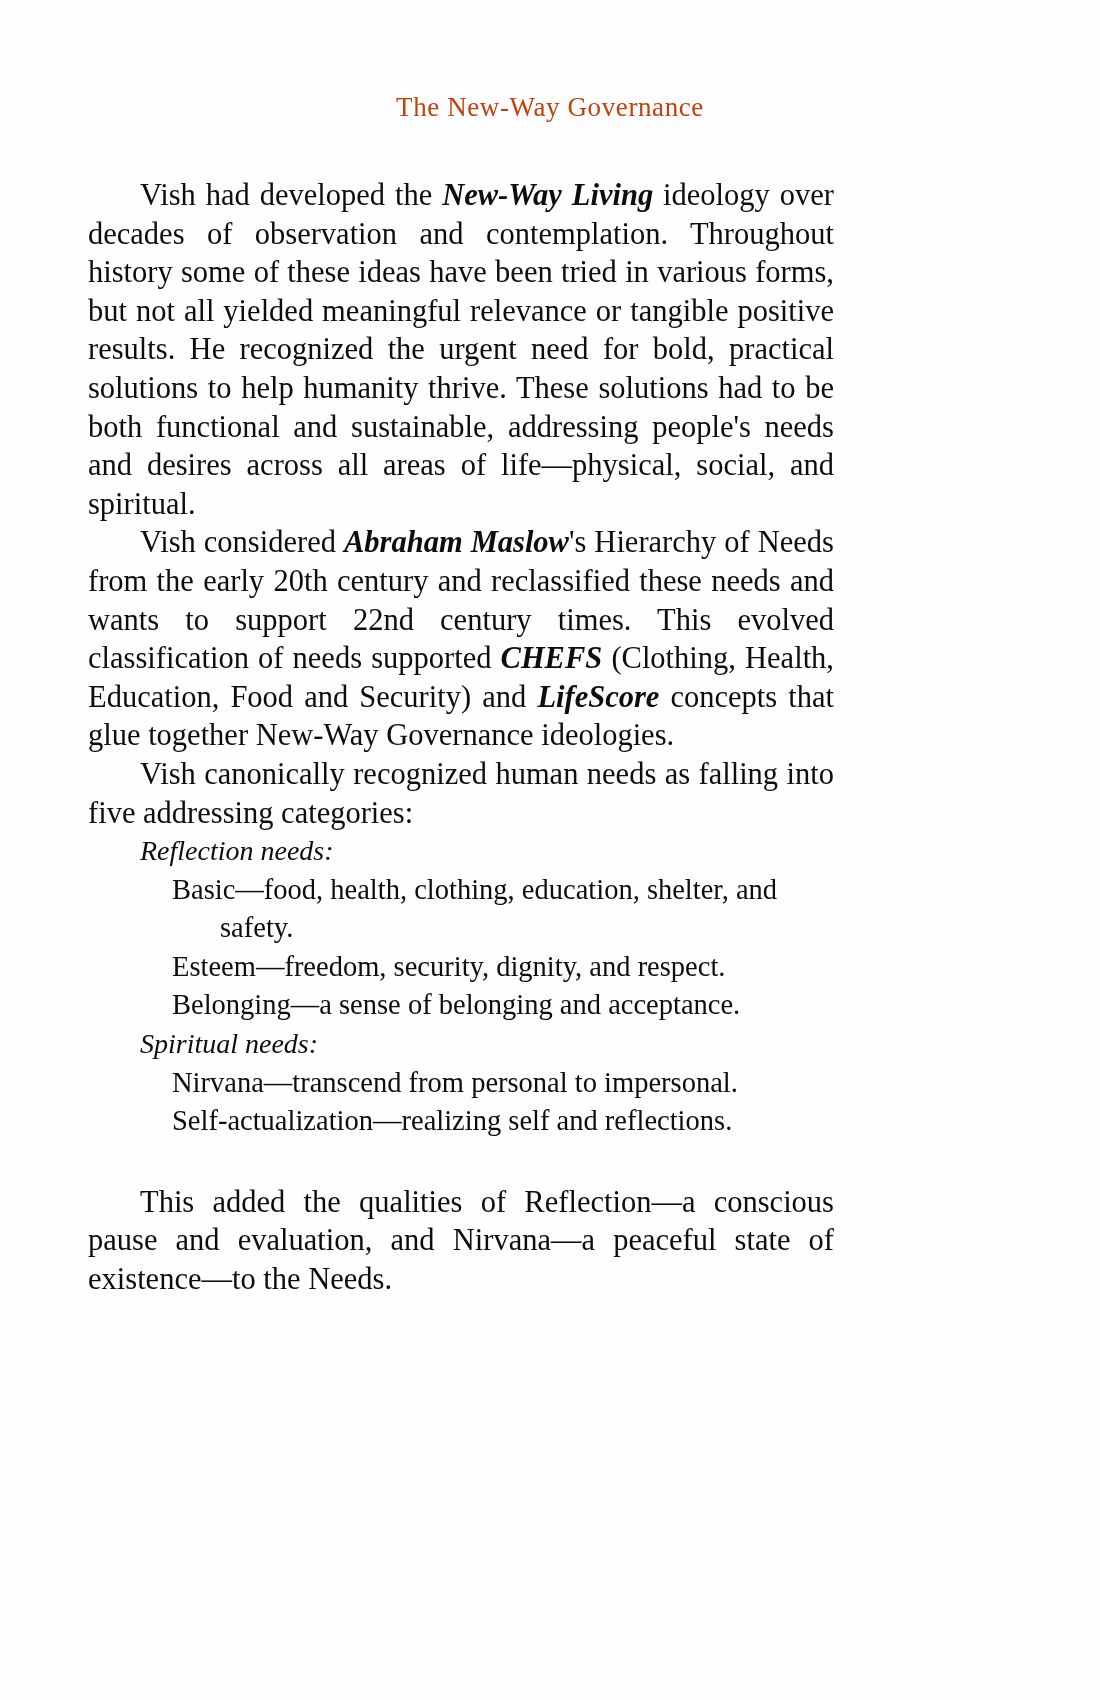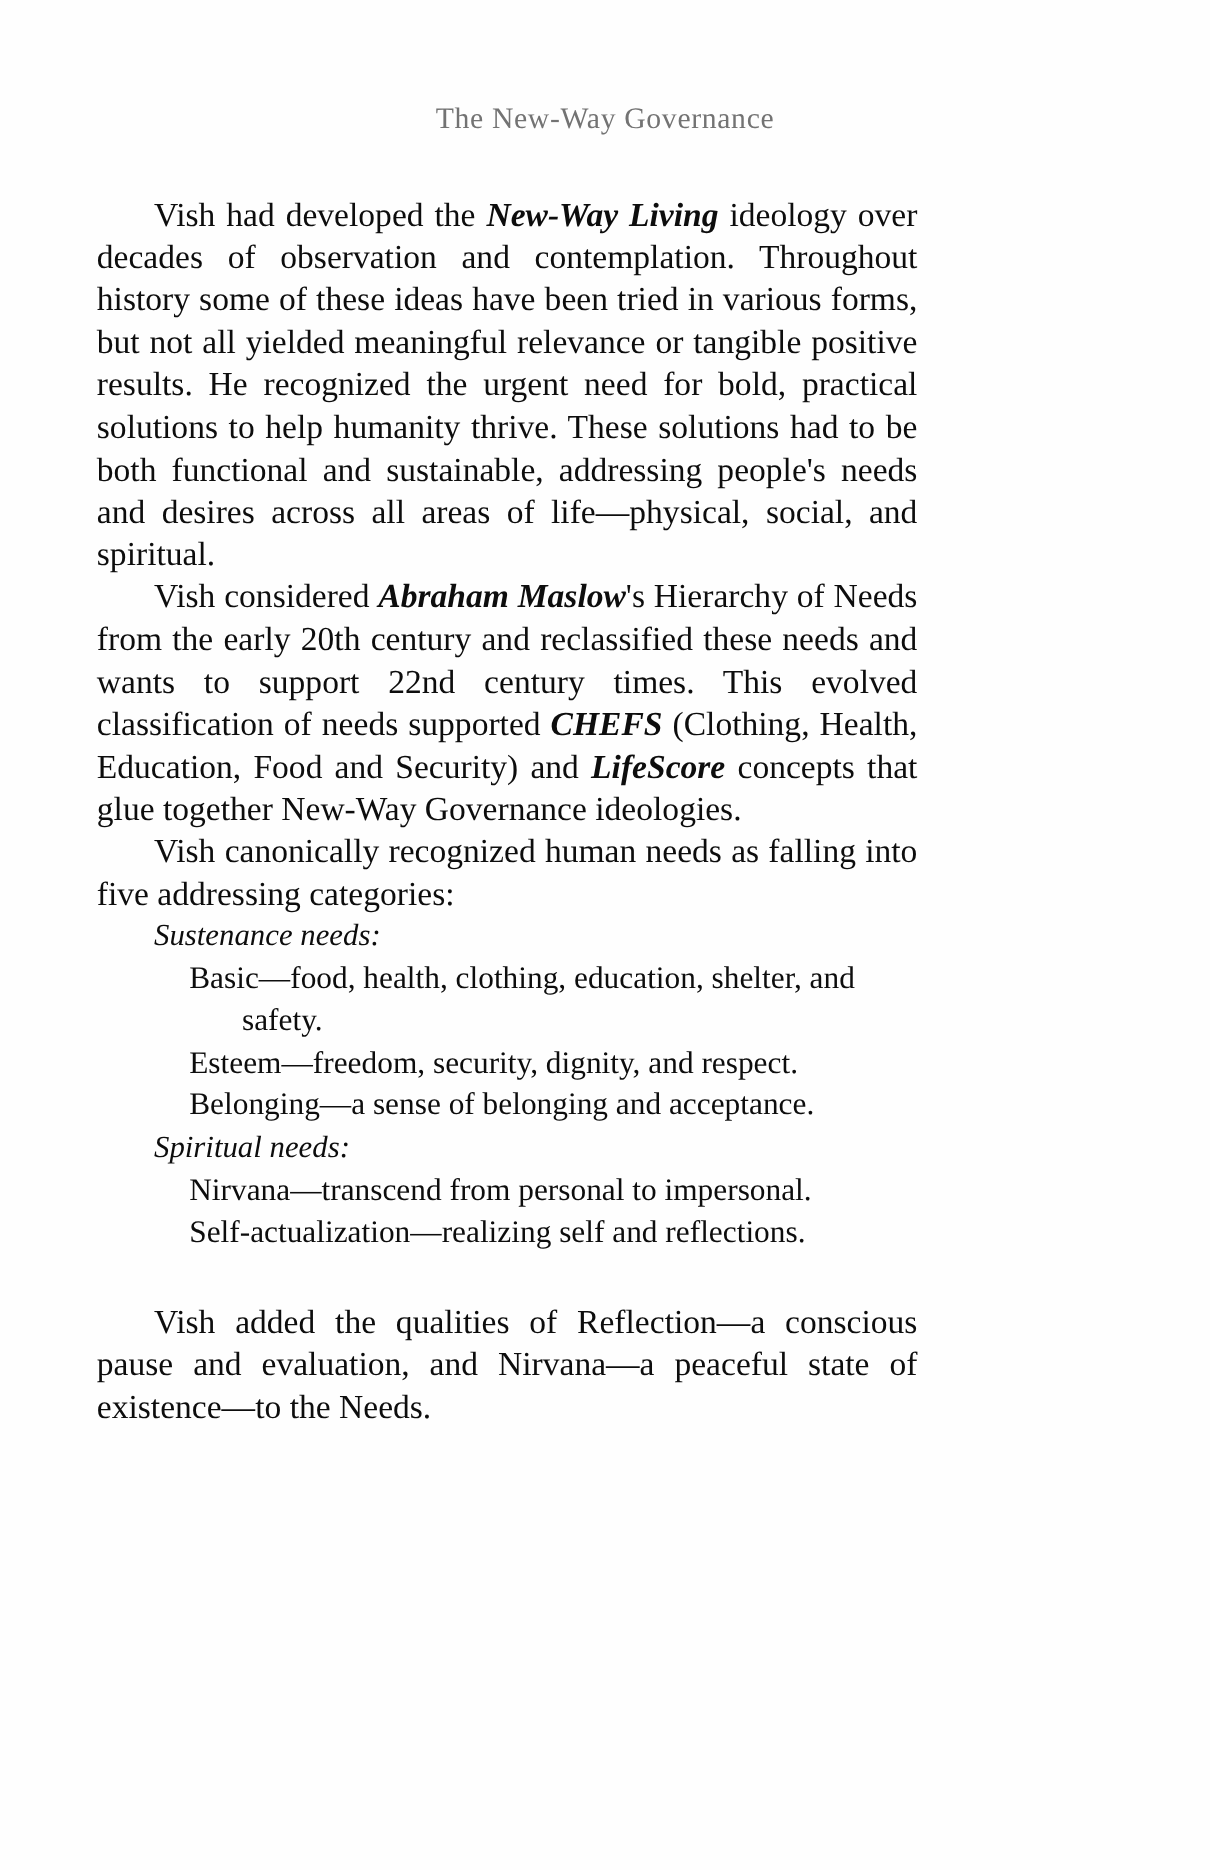--- a/index.html
+++ b/index.html
@@ -26,21 +26,21 @@
 
   
   .running-header {
     position: absolute;
     top: 92px;
     left: 0;
     width: 1100px;
     text-align: center;
     font-size: 27px;
     letter-spacing: 0.6px;
-    color: #737373;
+    color: #c2410c;
     font-family: "Liberation Serif", "DejaVu Serif", serif;
     white-space: nowrap;
   }
 
   
   .text-block {
     position: absolute;
     top: 176px;
     left: 88px;
     width: 746px;
@@ -109,30 +109,30 @@
   <div class="text-block">
 
     <p class="body-par"><span>Vish had developed the </span><em class="it">New-Way Living</em><span> ideology over decades of observation and contemplation. Throughout history some of these ideas have been tried in various forms, but not all yielded meaningful relevance or tangible positive results. He recognized the urgent need for bold, practical solutions to help humanity thrive. These solutions had to be both functional and sustainable, addressing people's needs and desires across all areas of life—physical, social, and spiritual.</span></p>
 
     <p class="body-par"><span>Vish considered </span><em class="it">Abraham Maslow</em><span>'s Hierarchy of Needs from the early 20th century and reclassified these needs and wants to support 22nd century times. This evolved classification of needs supported </span><em class="it">CHEFS</em><span> (Clothing, Health, Education, Food and Security) and </span><em class="it">LifeScore</em><span> concepts that glue together New-Way Governance ideologies.</span></p>
 
     <p class="body-par">Vish canonically recognized human needs as falling into five addressing categories:</p>
 
     <div class="needs-list">
 
-      <div class="needs-group-label">Sustenance needs:</div>
+      <div class="needs-group-label">Reflection needs:</div>
       <div class="needs-item">Basic—food, health, clothing, education, shelter, and safety.</div>
 
       <div class="needs-item">Esteem—freedom, security, dignity, and respect.</div>
       <div class="needs-item">Belonging—a sense of belonging and acceptance.</div>
 
       <div class="needs-group-label">Spiritual needs:</div>
       <div class="needs-item">Nirvana—transcend from personal to impersonal.</div>
       <div class="needs-item">Self-actualization—realizing self and reflections.</div>
 
     </div>
 
     <div class="par-gap"></div>
 
-    <p class="final-par">Vish added the qualities of Reflection—a conscious pause and evaluation, and Nirvana—a peaceful state of existence—to the Needs.</p>
+    <p class="final-par">This added the qualities of Reflection—a conscious pause and evaluation, and Nirvana—a peaceful state of existence—to the Needs.</p>
 
   </div>
 </div>
 
 </body></html>

